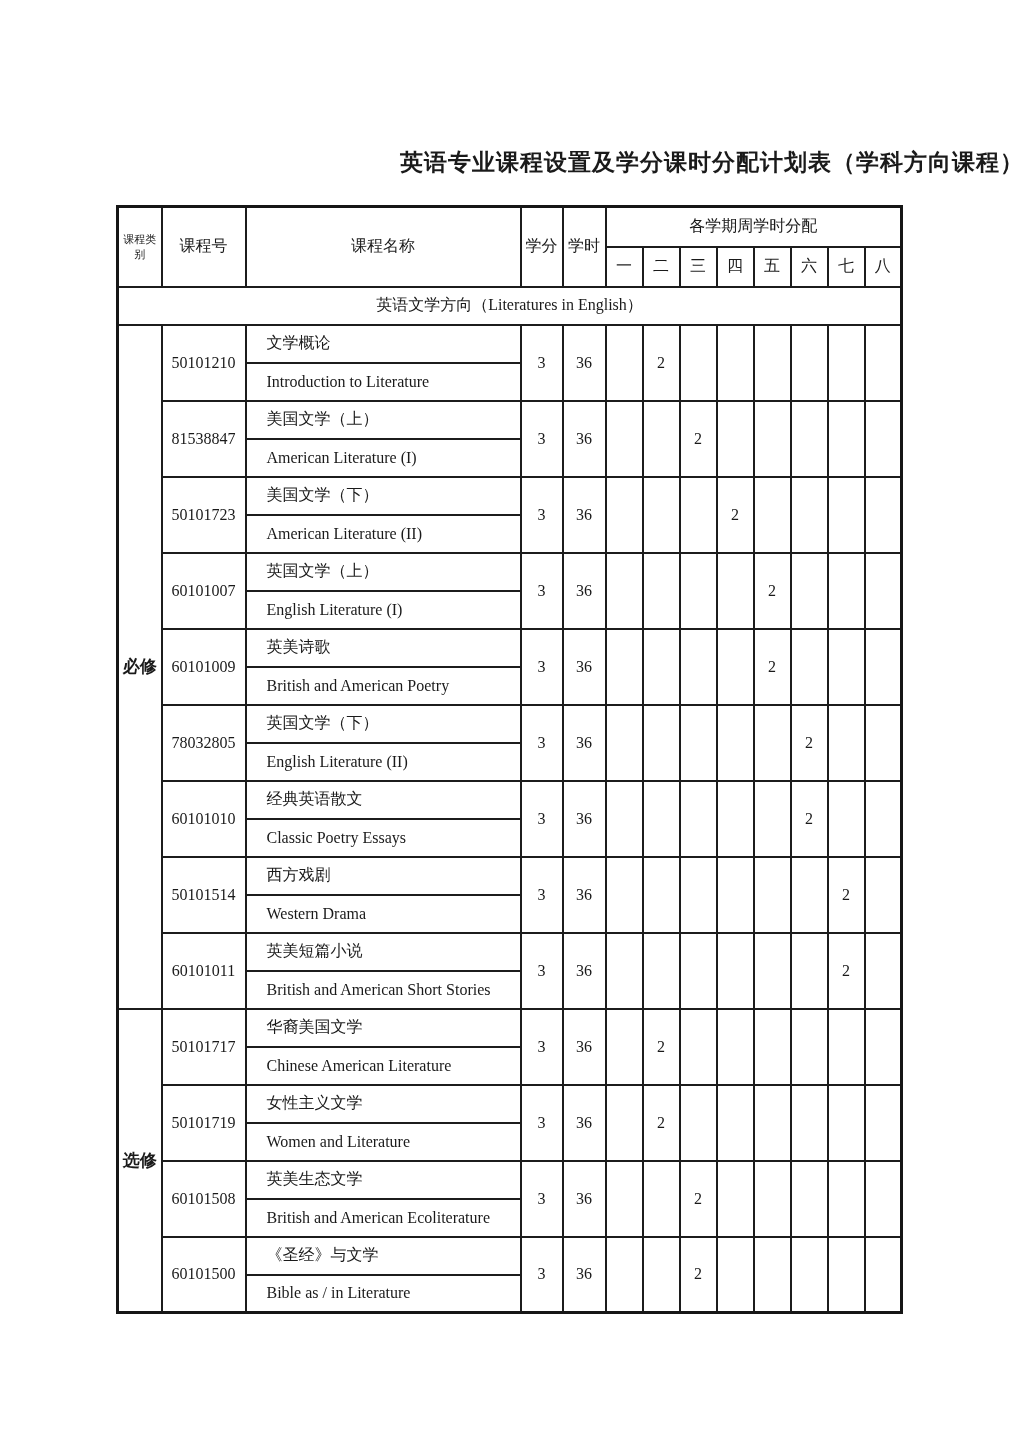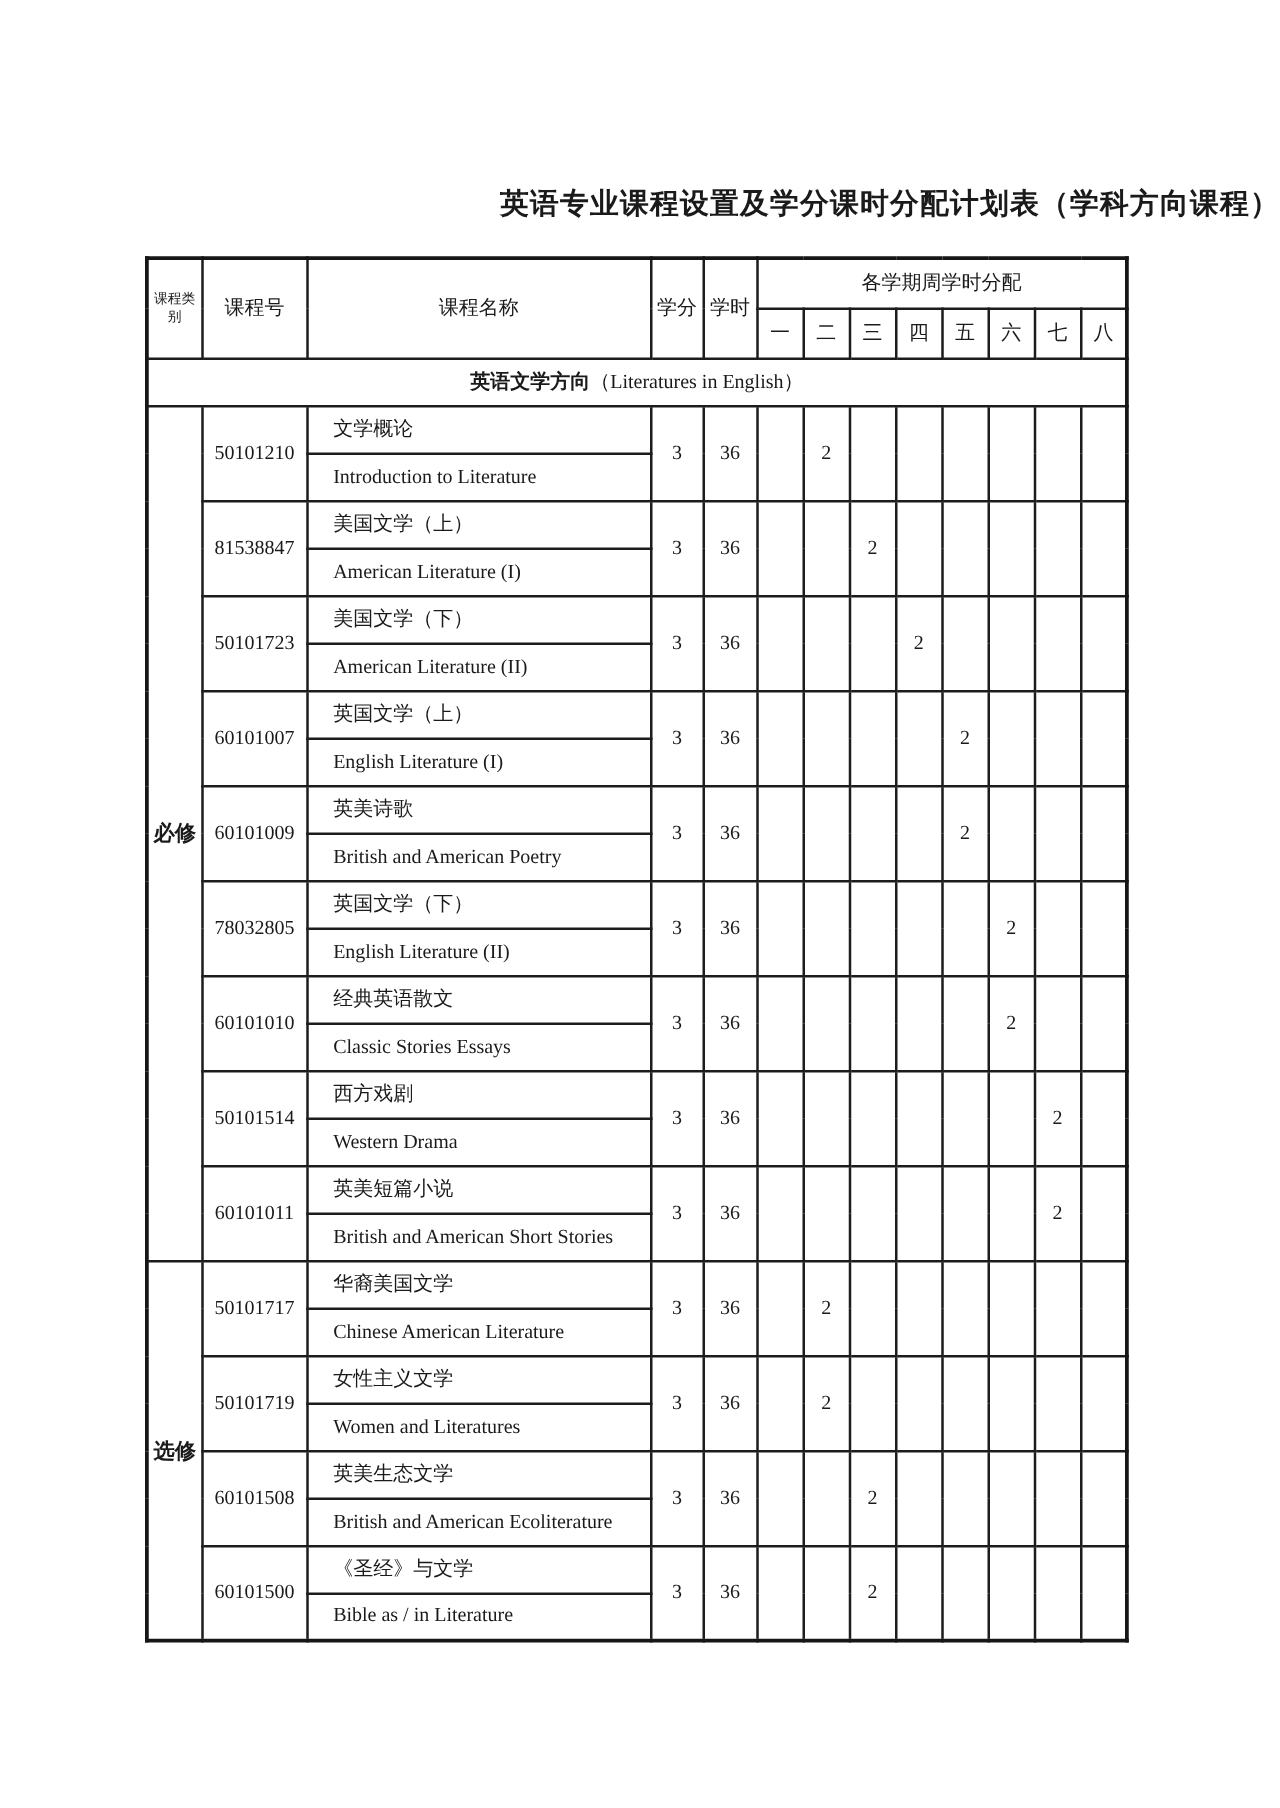--- a/index.html
+++ b/index.html
@@ -28,21 +28,21 @@
     text-align:center;
     vertical-align:middle;
     overflow:hidden;
   }
   tr.hdr-top{height:40px;}
   tr.hdr-sem{height:40px;}
   tr.section-row{height:38px;}
   tr.row-top{height:38px;}
   tr.row-bot{height:38px;}
   th.h-cat{font-size:11px;line-height:1.3;}
-  .section-cell .zh{font-family:"Liberation Sans","DejaVu Sans",sans-serif;font-weight:bold;margin-top:24px;}
+  .section-cell .zh{font-family:"Liberation Sans","DejaVu Sans",sans-serif;font-weight:normal;margin-top:24px;}
   .section-cell .en{font-family:"Liberation Serif","DejaVu Serif",serif;}
   td.category{
     font-weight:bold;font-size:17px;
     font-family:"Liberation Sans","DejaVu Sans",sans-serif;
   }
   td.name-zh,td.name-en{
     text-align:left;padding-left:20px;padding-right:2px;
     white-space:nowrap;
   }
 </style>
@@ -213,21 +213,21 @@
       <td class="sem" rowspan="2"></td>
       <td class="sem" rowspan="2"></td>
       <td class="sem" rowspan="2"></td>
       <td class="sem" rowspan="2"></td>
       <td class="sem" rowspan="2"></td>
       <td class="sem" rowspan="2">2</td>
       <td class="sem" rowspan="2"></td>
       <td class="sem" rowspan="2"></td>
     </tr>
     <tr class="row-bot">
-      <td class="name-en">Classic Stories Essays</td>
+      <td class="name-en">Classic Poetry Essays</td>
     </tr>
 
     <tr class="row-top">
       <td class="code" rowspan="2">50101514</td>
       <td class="name-zh">西方戏剧</td>
       <td class="num" rowspan="2">3</td>
       <td class="num" rowspan="2">36</td>
       <td class="sem" rowspan="2"></td>
       <td class="sem" rowspan="2"></td>
       <td class="sem" rowspan="2"></td>
@@ -286,21 +286,21 @@
       <td class="sem" rowspan="2"></td>
       <td class="sem" rowspan="2">2</td>
       <td class="sem" rowspan="2"></td>
       <td class="sem" rowspan="2"></td>
       <td class="sem" rowspan="2"></td>
       <td class="sem" rowspan="2"></td>
       <td class="sem" rowspan="2"></td>
       <td class="sem" rowspan="2"></td>
     </tr>
     <tr class="row-bot">
-      <td class="name-en">Women and Literatures</td>
+      <td class="name-en">Women and Literature</td>
     </tr>
 
     <tr class="row-top">
       <td class="code" rowspan="2">60101508</td>
       <td class="name-zh">英美生态文学</td>
       <td class="num" rowspan="2">3</td>
       <td class="num" rowspan="2">36</td>
       <td class="sem" rowspan="2"></td>
       <td class="sem" rowspan="2"></td>
       <td class="sem" rowspan="2">2</td>

